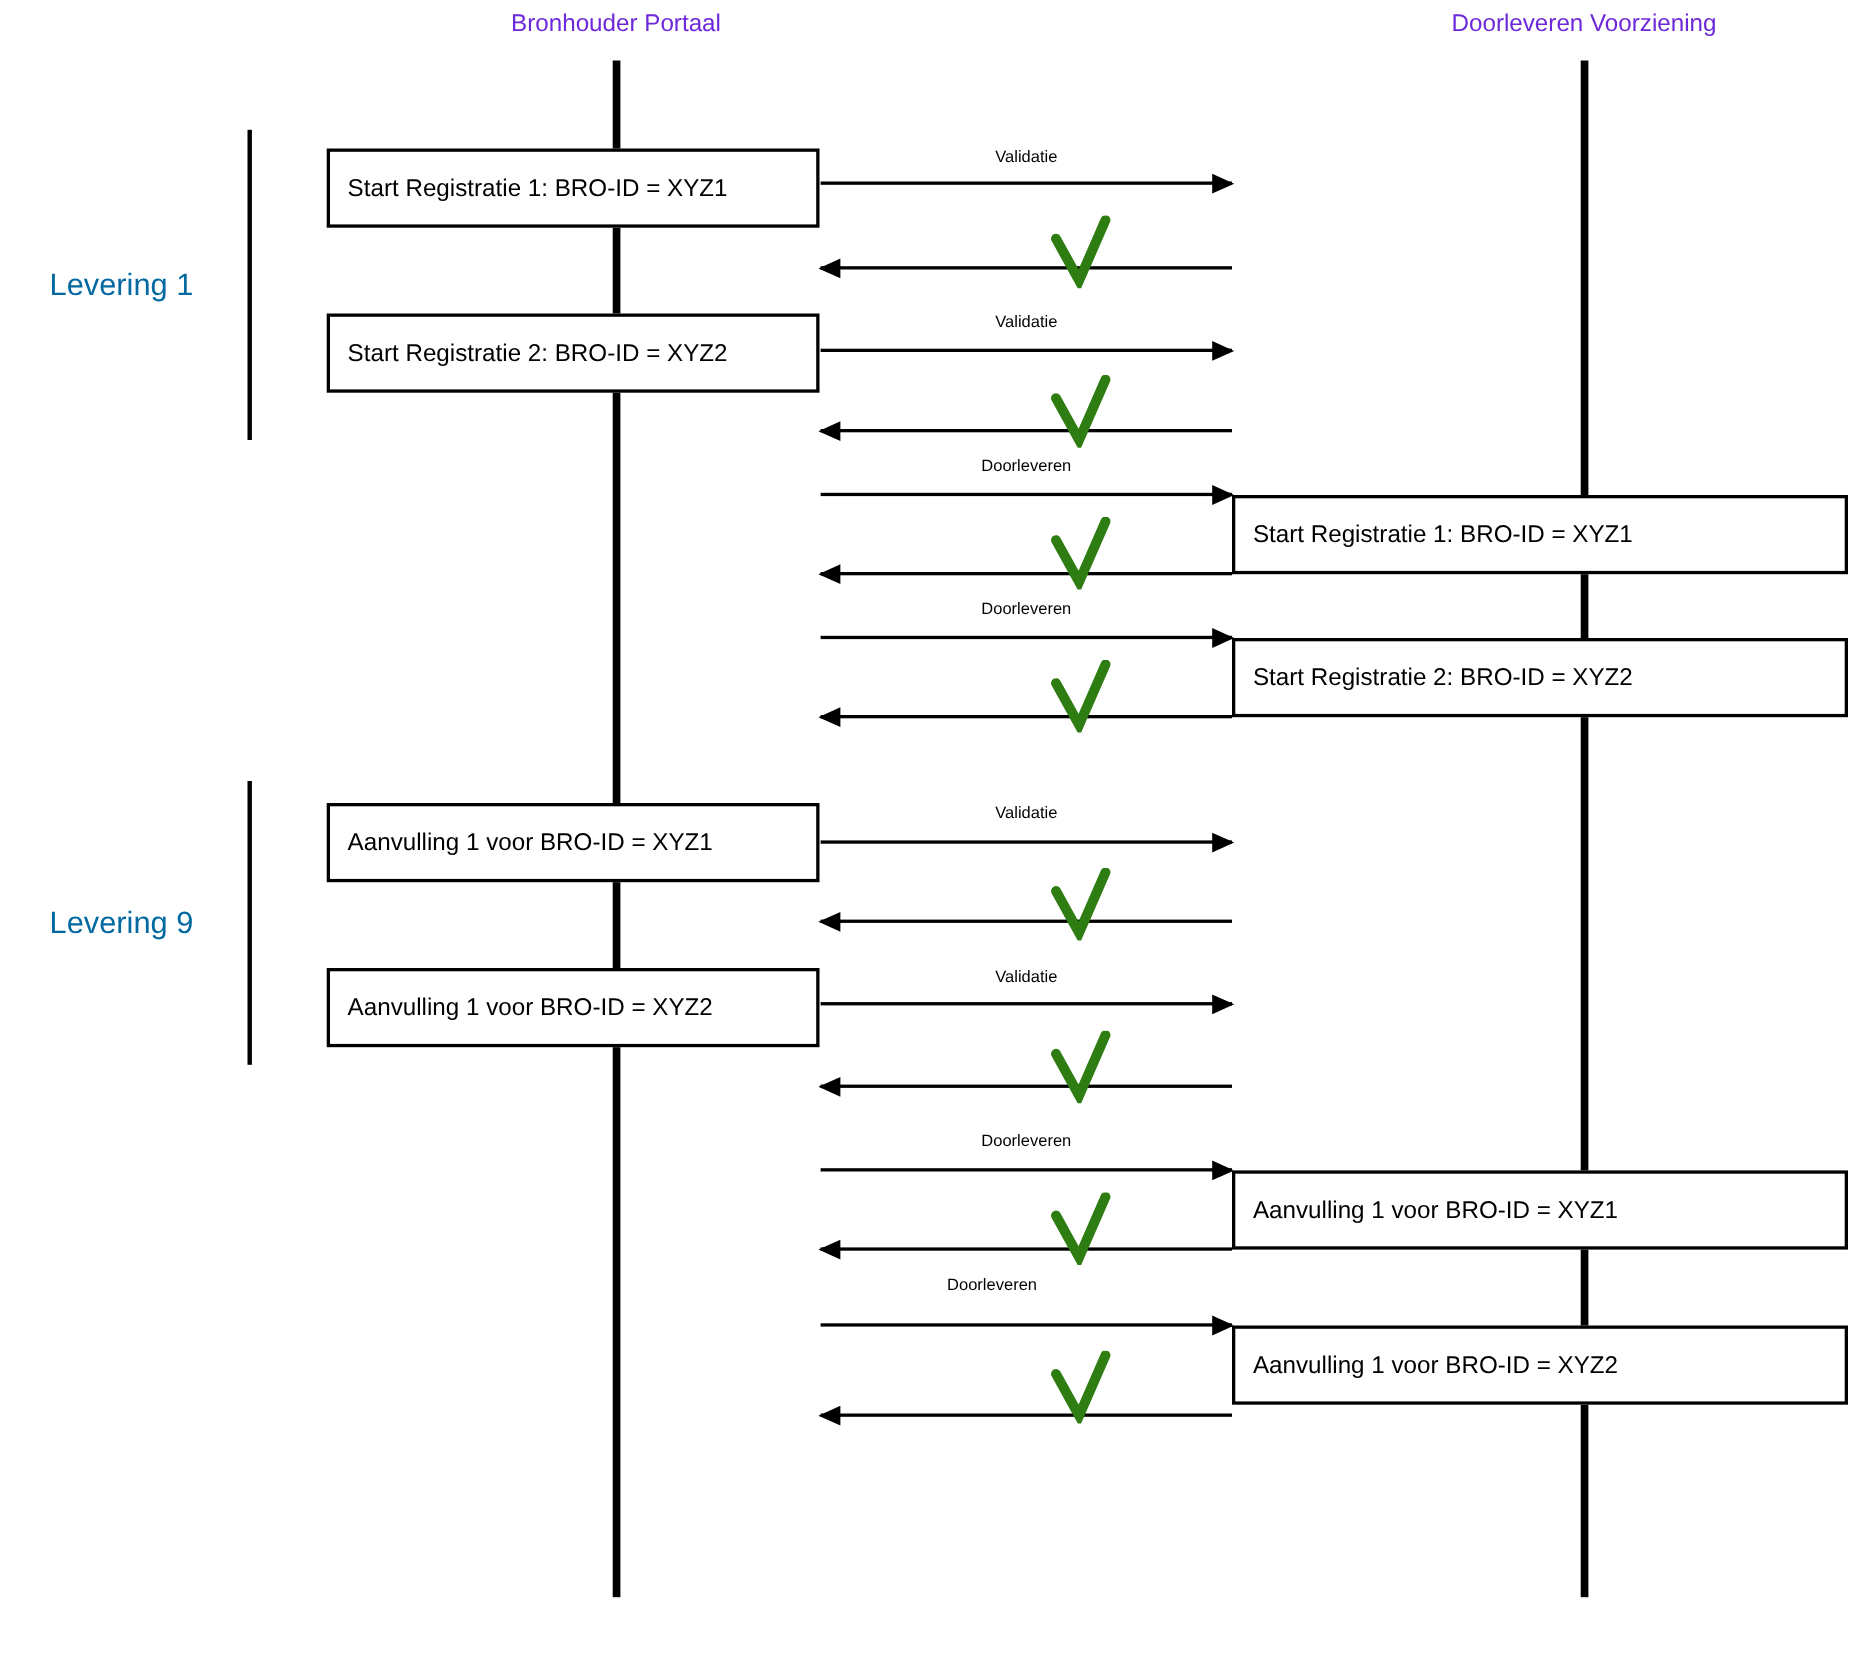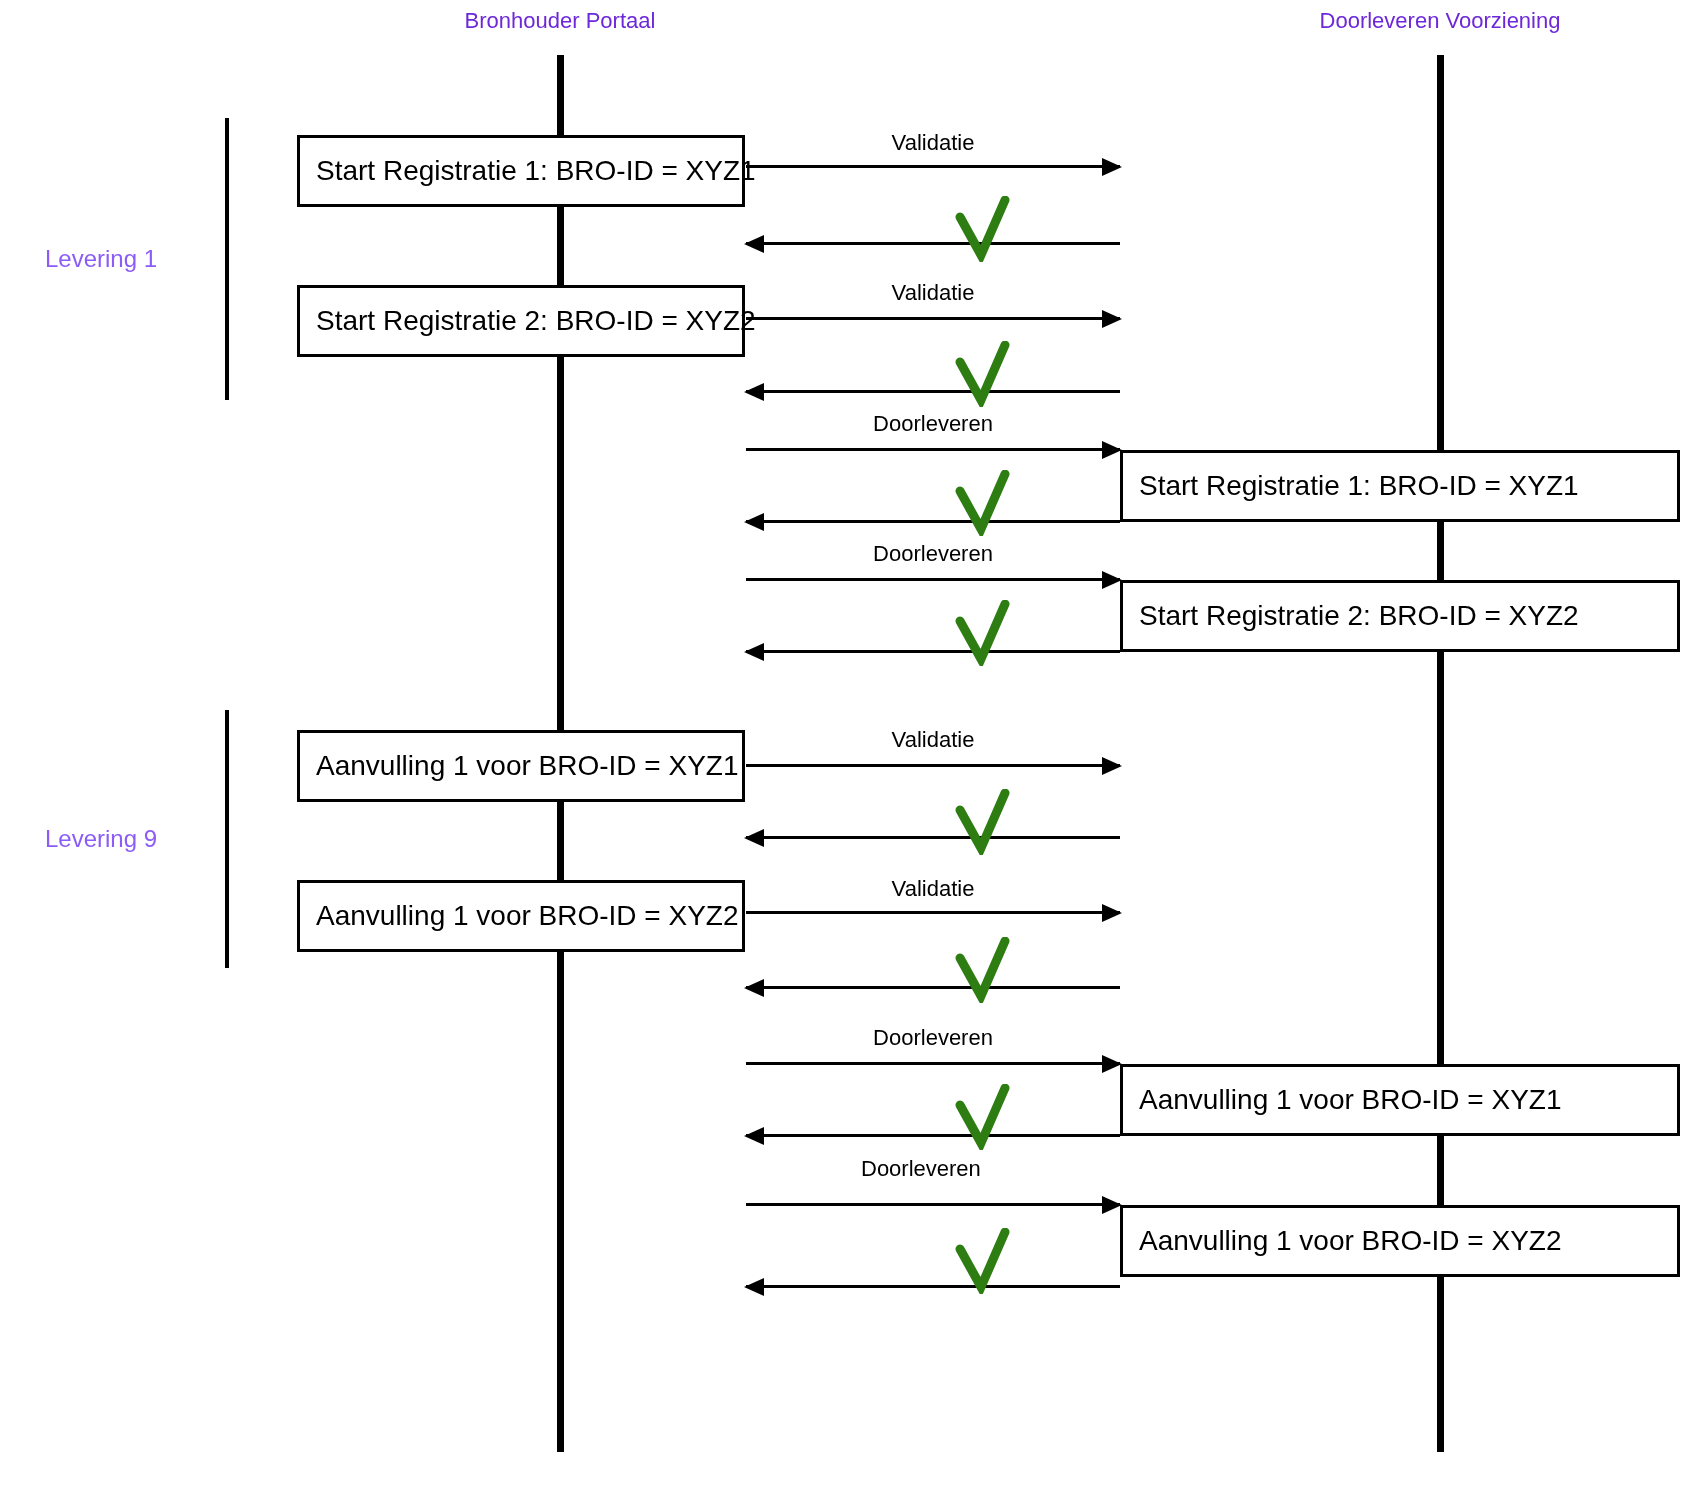--- a/index.html
+++ b/index.html
@@ -34,37 +34,37 @@
     text-align: center;
   }
   
   .bracket {
     position: absolute;
     width: 4px;
     background: #000000;
   }
   .bracket-label {
     position: absolute;
-    font-size: 24px;
+    font-size: 28px;
     line-height: 22px;
     white-space: nowrap;
-    color: #8b5cf6;
+    color: #0369a1;
   }
   
   .msgbox {
     position: absolute;
     box-sizing: border-box;
     border: 3px solid #000000;
     background: #ffffff;
     display: flex;
     align-items: center;
     z-index: 5;
   }
   .msgbox-label {
-    font-size: 28px;
+    font-size: 22px;
     line-height: 24px;
     color: #000000;
     white-space: nowrap;
     padding-left: 16px;
   }
   
   .arrow {
     position: absolute;
     height: 3px;
     background: #000000;
@@ -79,21 +79,21 @@
     z-index: 4;
   }
   .arrowhead.right {
     border-left: 20px solid #000000;
   }
   .arrowhead.left {
     border-right: 20px solid #000000;
   }
   .arrow-label {
     position: absolute;
-    font-size: 22px;
+    font-size: 15px;
     line-height: 21px;
     white-space: nowrap;
     color: #000000;
     transform: translateX(-50%);
   }
   .arrow-label.lefty {
     transform: none;
   }
   
   .check {

